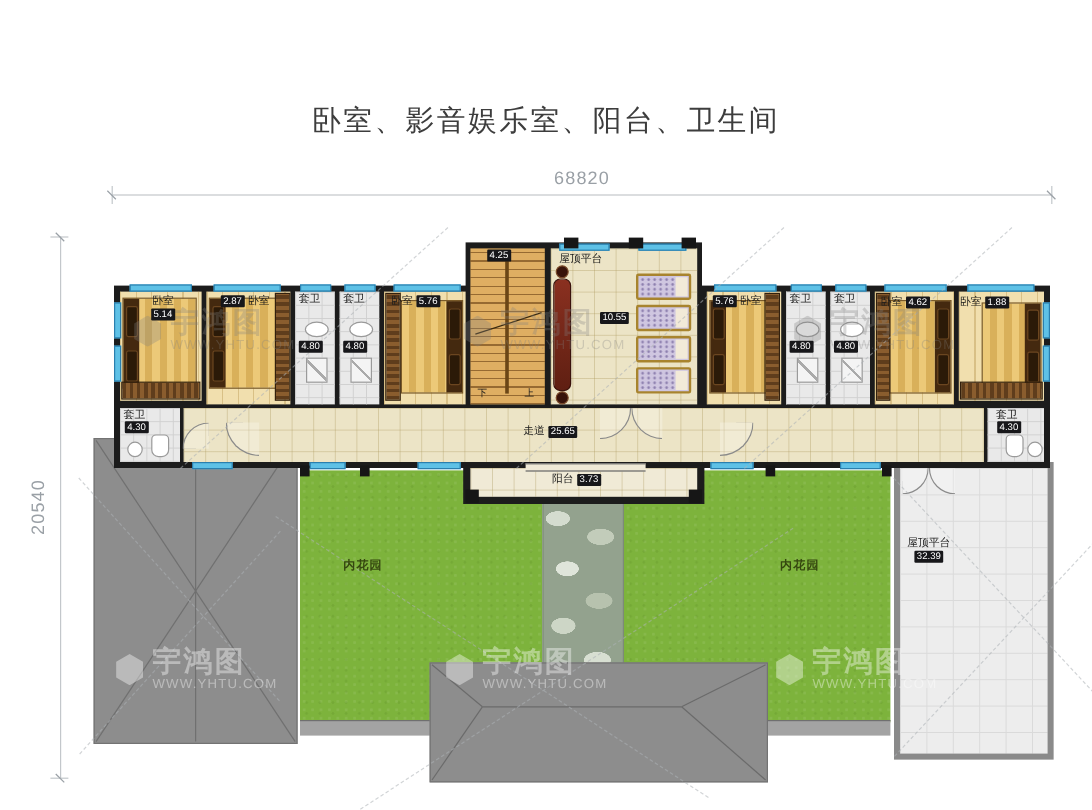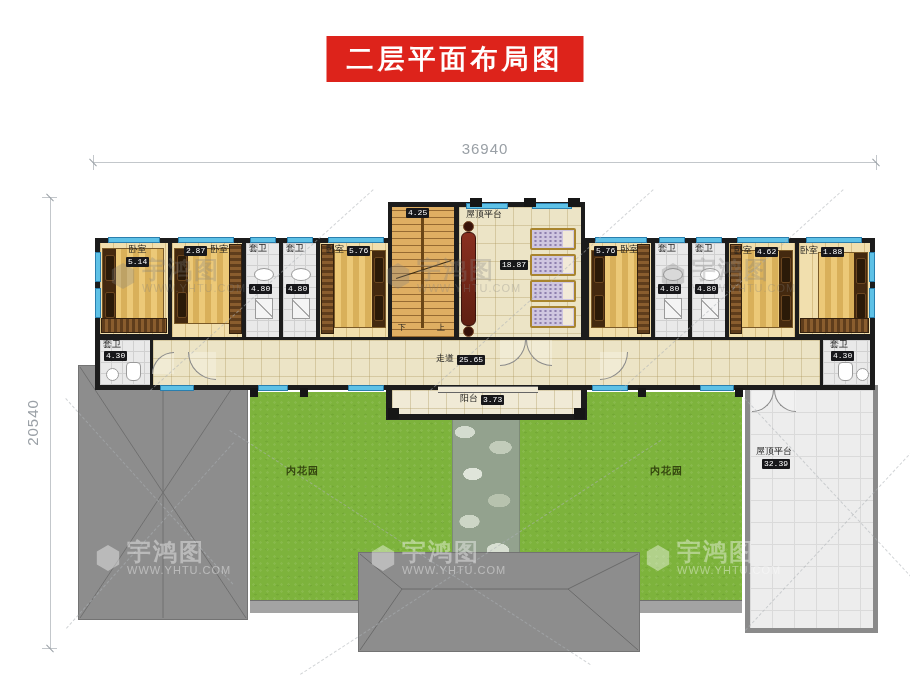--- a/index.html
+++ b/index.html
@@ -88,39 +88,39 @@
   .arc-dr{border-right-width:1px;border-bottom-width:1px;border-radius:0 0 100% 0;}
   .arc-ul{border-left-width:1px;border-top-width:1px;border-radius:100% 0 0 0;}
   
   .dash{position:absolute;border-top:1px dashed #adb2b6;opacity:.55;transform-origin:0 0;z-index:60;}
   .wm{position:absolute;display:flex;align-items:center;gap:6px;z-index:61;color:rgba(130,130,130,.30);}
   .wm-light{color:rgba(255,255,255,.40);}
   .wm-logo{width:26px;height:26px;background:currentColor;
            clip-path:polygon(50% 0,93% 25%,93% 75%,50% 100%,7% 75%,7% 25%);}
   .wm b{font-size:24px;font-weight:bold;display:block;line-height:1;letter-spacing:2px;}
   .wm i{font-style:normal;font-size:11px;letter-spacing:1px;display:block;}
-  .lbl{position:absolute;z-index:70;font-size:9px;color:#1b1b1b;white-space:nowrap;line-height:1.1;font-family:Liberation Mono, monospace;}
+  .lbl{position:absolute;z-index:70;font-size:9px;color:#1b1b1b;white-space:nowrap;line-height:1.1;}
   .lbl-col{display:flex;flex-direction:column;align-items:center;gap:1px;}
   .lbl-row{display:flex;flex-direction:row;align-items:center;gap:3px;}
   .chip{background:#17171a;color:#fff;font-size:8px;padding:0 2px;border-radius:1px;line-height:10px;}
   .glabel{position:absolute;z-index:70;font-size:10px;font-weight:bold;color:#35470f;letter-spacing:1px;}
 </style>
 </head>
 <body>
 
 <div id="canvas">
 
-  <div class="title-box">二层平面布局图</div>
+  <div class="subtitle">卧室、影音娱乐室、阳台、卫生间</div>
 
   <div class="dimline" style="left:93px;top:162px;width:784px;height:1px;"></div>
   <div class="dimline" style="left:93px;top:155px;width:1px;height:15px;"></div>
   <div class="dimline" style="left:876px;top:155px;width:1px;height:15px;"></div>
   <div class="dimtick" style="left:88px;top:162px;transform:rotate(45deg);"></div>
   <div class="dimtick" style="left:871px;top:162px;transform:rotate(45deg);"></div>
-  <div class="dimtext" style="left:430px;top:140px;width:110px;text-align:center;">36940</div>
+  <div class="dimtext" style="left:430px;top:140px;width:110px;text-align:center;">68820</div>
 
   <div class="dimline" style="left:50px;top:197px;width:1px;height:452px;"></div>
   <div class="dimline" style="left:42px;top:197px;width:15px;height:1px;"></div>
   <div class="dimline" style="left:42px;top:648px;width:15px;height:1px;"></div>
   <div class="dimtick" style="left:45px;top:197px;transform:rotate(45deg);"></div>
   <div class="dimtick" style="left:45px;top:648px;transform:rotate(45deg);"></div>
   <div class="dimtext" style="left:-8px;top:414px;width:80px;text-align:center;transform:rotate(-90deg);">20540</div>
 
   <div class="roof" style="left:78px;top:365px;width:170px;height:255px;"></div>
   <div class="garden" style="left:250px;top:392px;width:202px;height:210px;"></div>
@@ -355,21 +355,21 @@
   <div class="lbl chip" style="left:286px;top:284px;">4.80</div>
   <div class="lbl" style="left:658px;top:245px;">套卫</div>
   <div class="lbl chip" style="left:658px;top:284px;">4.80</div>
   <div class="lbl" style="left:695px;top:245px;">套卫</div>
   <div class="lbl chip" style="left:695px;top:284px;">4.80</div>
   <div class="lbl" style="left:103px;top:341px;">套卫</div>
   <div class="lbl chip" style="left:104px;top:351px;">4.30</div>
   <div class="lbl" style="left:830px;top:341px;">套卫</div>
   <div class="lbl chip" style="left:831px;top:351px;">4.30</div>
   <div class="lbl" style="left:466px;top:211px;">屋顶平台</div>
-  <div class="lbl chip" style="left:500px;top:260px;">18.87</div>
+  <div class="lbl chip" style="left:500px;top:260px;">10.55</div>
   <div class="lbl chip" style="left:406px;top:208px;">4.25</div>
   <div class="lbl" style="left:398px;top:324px;font-size:8px;">下</div>
   <div class="lbl" style="left:437px;top:324px;font-size:8px;">上</div>
   <div class="lbl lbl-row" style="left:436px;top:355px;">
     <span>走道</span>
       <span class="chip">25.65</span>
   </div>
   <div class="lbl lbl-row" style="left:460px;top:395px;">
     <span>阳台</span>
       <span class="chip">3.73</span>

